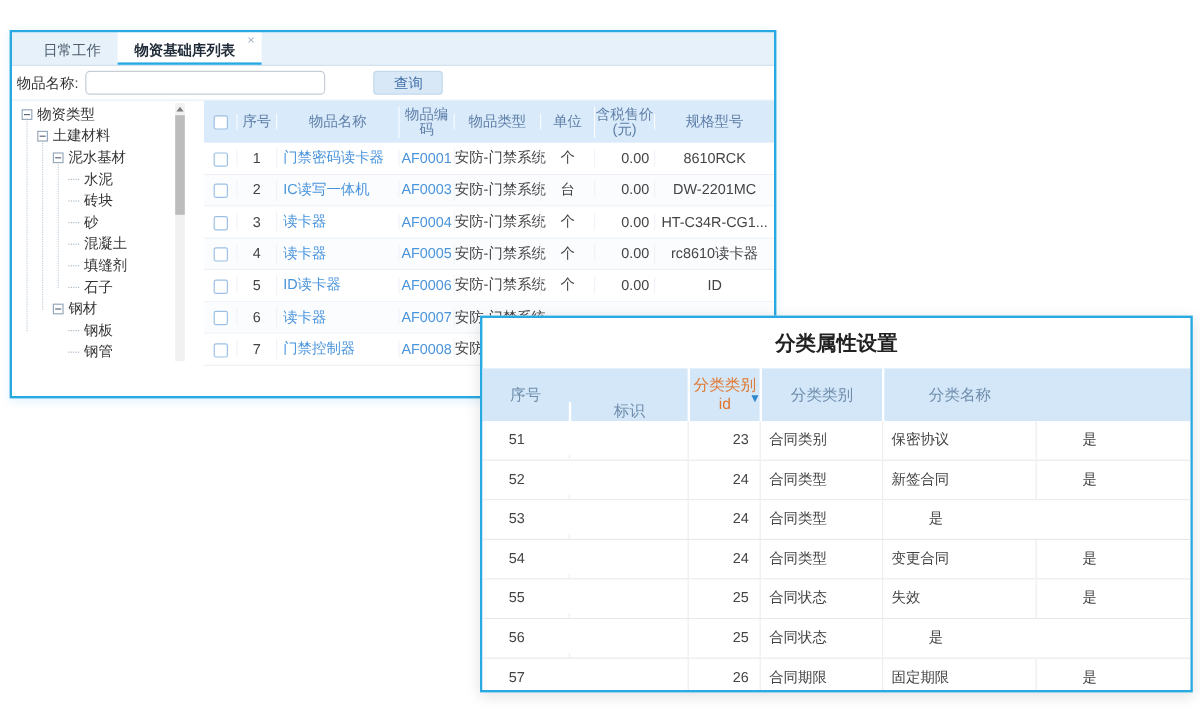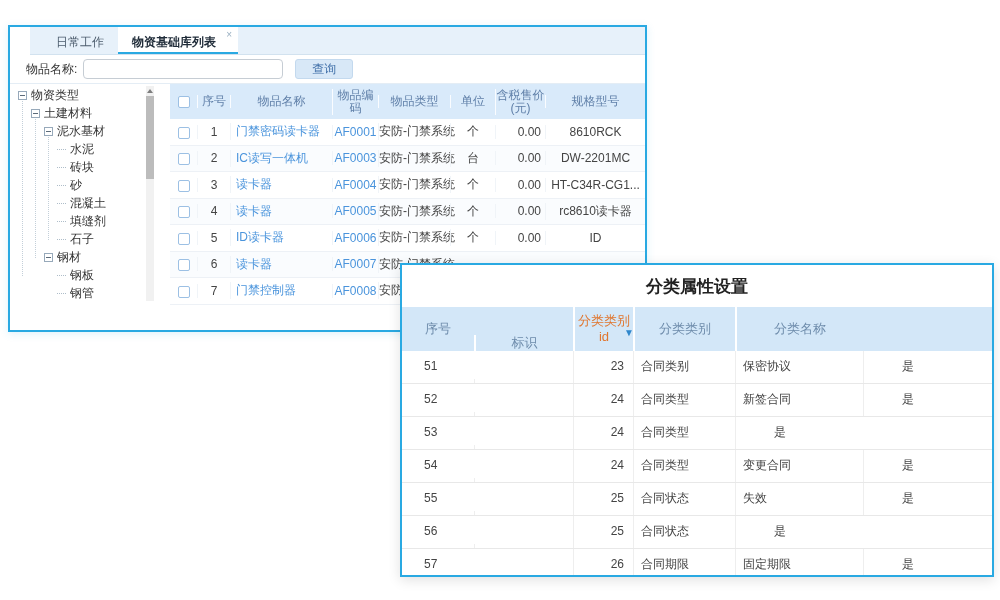--- a/index.html
+++ b/index.html
@@ -7,35 +7,35 @@
     width:1000px;height:600px;position:relative;background:#ffffff;
     font-family:"Liberation Sans","DejaVu Sans",sans-serif;overflow:hidden;
   }
   
   #w1{
     position:absolute;left:8px;top:25px;width:639px;height:307px;
     box-sizing:border-box;background:#fff;border:2px solid #29a9e2;
     box-shadow:0 2px 8px rgba(41,169,226,.15);overflow:hidden;z-index:1;
   }
   .tabbar{height:27px;background:#e7f1fa;border-bottom:1px solid #d2e2ef;
-    display:flex;align-items:stretch;padding-left:12px;margin-left:20px;}
+    display:flex;align-items:stretch;padding-left:12px;}
   .tab{font-size:12px;color:#4d5d6d;padding:7px 14px 0;cursor:default;}
   .tab.active{background:#fff;font-weight:bold;color:#1f2b38;
     border-bottom:2px solid #29a9e2;position:relative;padding-right:22px;box-sizing:border-box;}
   .tab-close{position:absolute;top:2px;right:6px;font-size:10px;color:#9ab0c2;font-weight:normal;}
   .toolbar{height:27px;border-bottom:1px solid #e4edf5;background:#fcfdfe;
     display:flex;align-items:center;gap:7px;padding:0 8px;}
   .tbtn{font-size:12px;color:#3d4a57;background:linear-gradient(#f3f9fd,#dcebf7);
     border:1px solid #b7d2e8;border-radius:3px;padding:3px 10px;line-height:13px;white-space:nowrap;cursor:pointer;}
   .caret{display:inline-block;font-size:8px;color:#4a7fb5;margin-left:4px;transform:translateY(-1px);}
   .searchrow{height:28px;border-bottom:1px solid #e4edf5;display:flex;align-items:center;
-    padding-left:16px;font-size:12px;color:#333;background:#fff;}
+    padding-left:4px;font-size:12px;color:#333;background:#fff;}
   .searchrow input{margin-left:6px;width:188px;height:16px;border:1px solid #c6cdd4;
     border-radius:4px;font-size:12px;padding:1px 5px;outline:none;}
-  .qbtn{margin-left:12px;width:58px;height:20px;background:#d8e8f7;border:1px solid #c3d9ee;
+  .qbtn{margin-left:40px;width:58px;height:20px;background:#d8e8f7;border:1px solid #c3d9ee;
     border-radius:3px;color:#3f6ea8;font-size:12px;cursor:pointer;}
   .content{position:relative;height:220px;background:#fff;}
   
   .tree{position:absolute;left:4px;top:2px;width:132px;font-size:12px;color:#333;}
   .titem{height:18px;display:flex;align-items:center;white-space:nowrap;cursor:default;}
   .l0{padding-left:4px}.l1{padding-left:17px}.l2{padding-left:30px}.l3{padding-left:43px}
   .toggle{width:9px;height:9px;box-sizing:border-box;border:1px solid #97a9ba;background:#fff;
     display:inline-block;position:relative;margin-right:4px;flex:0 0 9px;}
   .toggle::after{content:"";position:absolute;left:1px;right:1px;top:3px;border-top:1px solid #5c6b79;}
   .stub{width:9px;border-top:1px dotted #aebdc9;display:inline-block;margin-right:4px;flex:0 0 9px;}

